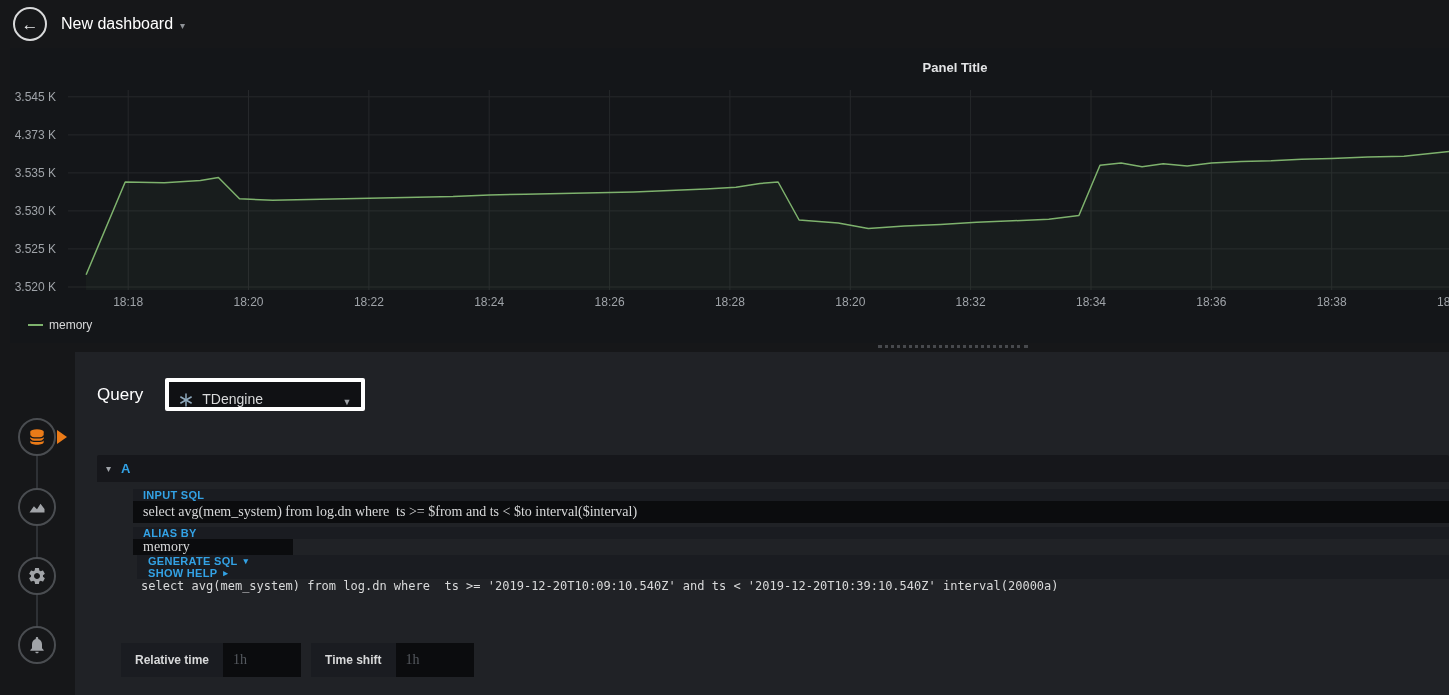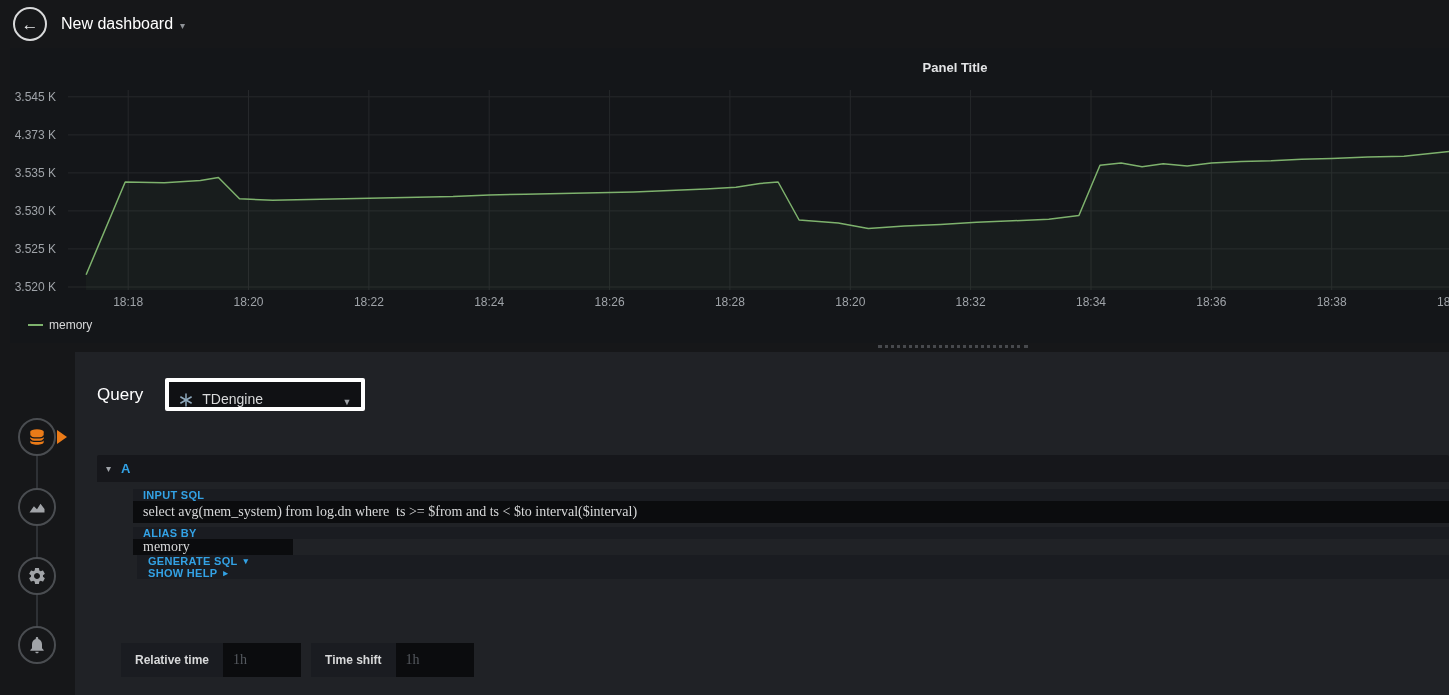--- a/index.html
+++ b/index.html
@@ -216,20 +216,21 @@
           <button class="text-btn">
             <span>GENERATE SQL</span>
             <span class="btn-caret">▾</span>
           </button>
           <button class="text-btn">
             <span>SHOW HELP</span>
             <span class="btn-caret">▸</span>
           </button>
         </div>
 
+        <div class="generated-sql">select avg(mem_system) from log.dn where  ts &gt;= '2019-12-20T10:09:10.540Z' and ts &lt; '2019-12-20T10:39:10.540Z' interval(20000a)</div>
       </div>
     </div>
 
     <div class="time-row">
       <span class="time-label">Relative time</span>
       <input class="form-input time-input" placeholder="1h" style="">
       <span class="time-label second">Time shift</span>
       <input class="form-input time-input" placeholder="1h" style="">
     </div>
 

